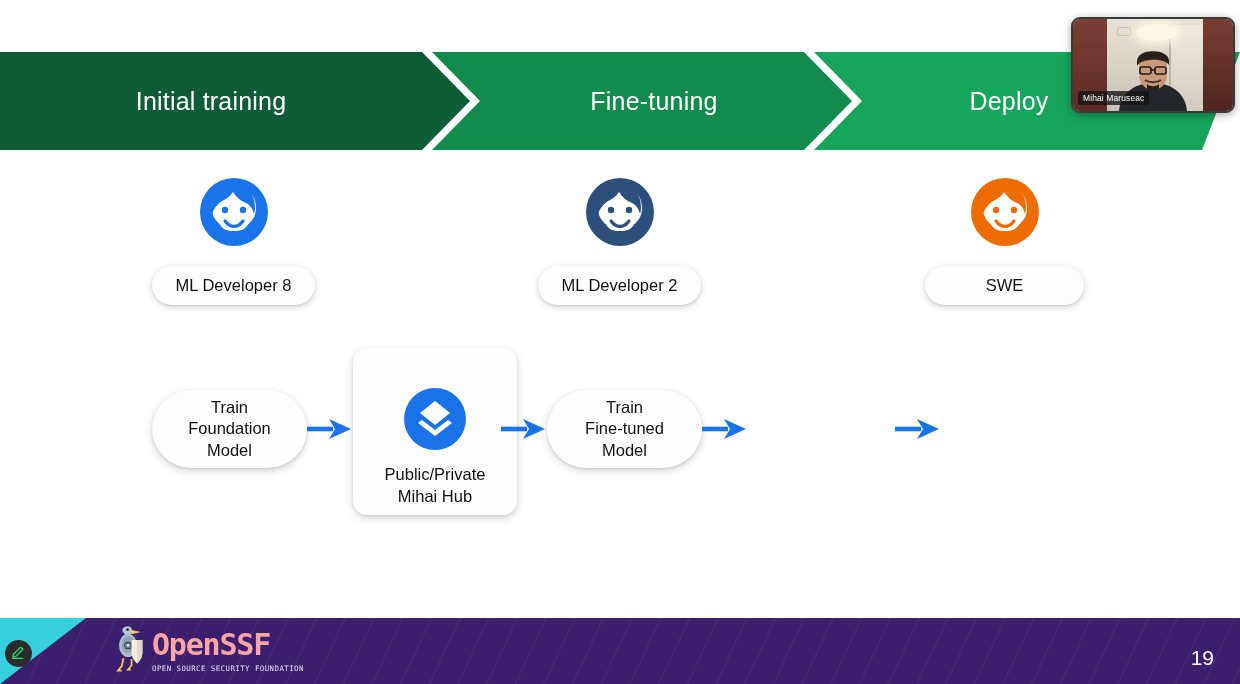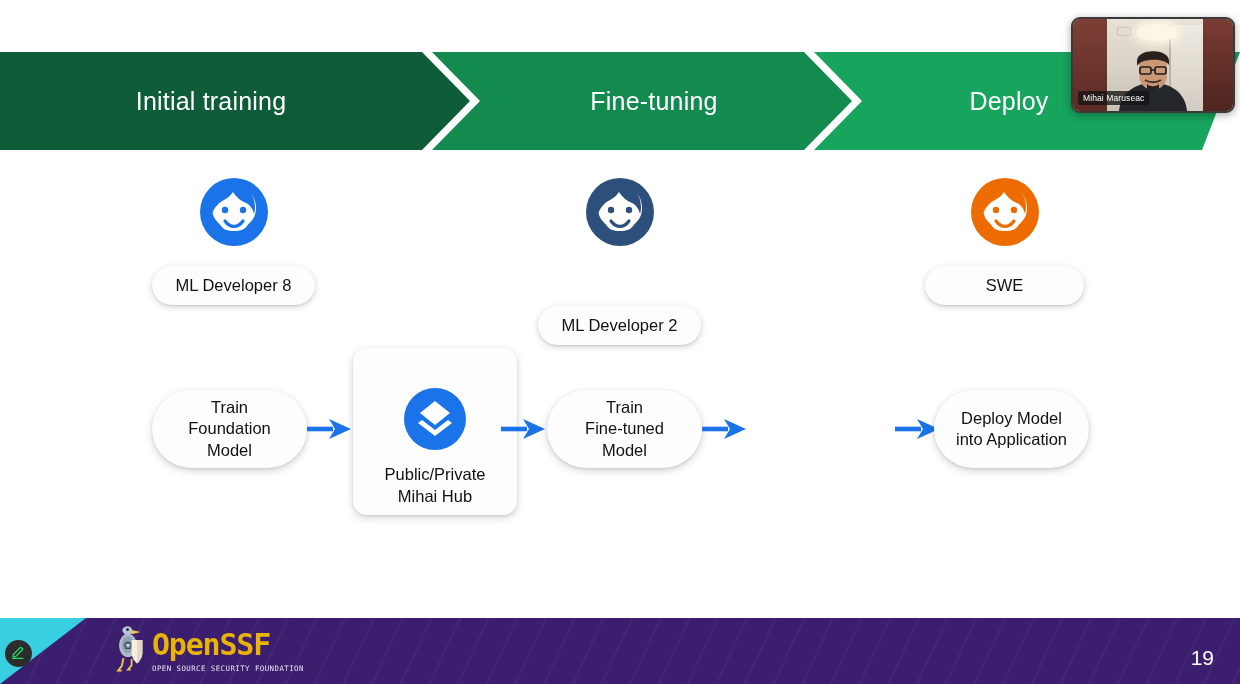--- a/index.html
+++ b/index.html
@@ -34,21 +34,21 @@
   
   .persona { position: absolute; display: flex; flex-direction: column; align-items: center; }
   .persona-avatar { width: 72px; height: 72px; }
   .persona-pill {
     margin-top: 18px; background: #fdfdfd; border-radius: 22px;
     padding: 10px 22px; font-size: 16.5px; color: #111; white-space: nowrap;
     box-shadow: 0 2px 7px rgba(0,0,0,.17), 0 1px 2px rgba(0,0,0,.10);
     text-align: center;
   }
   .p1 { left: 152px; top: 176px; }
-  .p2 { left: 538px; top: 176px; gap: 40px; }
+  .p2 { left: 538px; top: 176px; }
   .p3 { left: 925px; top: 176px; }
   .p1 .persona-pill { width: 163px; }
   .p2 .persona-pill { width: 163px; }
   .p3 .persona-pill { width: 159px; }
 
   
   .flow { position: absolute; left: 0; top: 344px; width: 1240px; height: 175px; }
   .node {
     position: absolute; background: #fdfdfd;
     box-shadow: 0 3px 9px rgba(0,0,0,.16), 0 1px 3px rgba(0,0,0,.10);
@@ -105,21 +105,21 @@
     background: repeating-linear-gradient(115deg, rgba(255,255,255,.035) 0 2px, rgba(255,255,255,0) 2px 26px); }
   .footer-teal { position: absolute; left: 0; top: 0; width: 132px; height: 66px;
     background: #38d0e0; clip-path: polygon(0 0, 86px 0, 0 66px); }
   .edit-btn {
     position: absolute; left: 5px; top: 22px; width: 27px; height: 27px;
     border-radius: 50%; background: #2c2c2c; display: flex; align-items: center; justify-content: center;
   }
   .logo-wrap { position: absolute; left: 110px; top: 7px; display: flex; align-items: center; }
   .logo-text { margin-left: 6px; }
   .logo-title { font-family: "DejaVu Sans Mono", monospace; font-weight: bold;
-    font-size: 30px; color: #eab308; letter-spacing: -1.2px; line-height: 1; }
+    font-size: 30px; color: #fca5a5; letter-spacing: -1.2px; line-height: 1; }
   .logo-sub { font-family: "DejaVu Sans Mono", monospace; font-size: 7.4px; color: #e8e2f2;
     letter-spacing: .45px; margin-top: 4px; }
   .page-num { position: absolute; right: 26px; bottom: 14px; color: #fff; font-size: 21px; }
 </style>
 </head>
 <body>
 
 <div class="slide">
 
   <div class="banner">
@@ -230,26 +230,20 @@
     </span>
 
 
     <span class="arrow a4">
       <svg viewBox="0 0 46 26" width="46" height="26">
         <path d="M0 13 H26" stroke="#1a73e8" stroke-width="4.6" fill="none"></path>
         <path d="M22 3 L44 13 L22 23 L28 13 Z" fill="#1a73e8"></path>
       </svg>
     </span>
 
-    <div class="node pill-node n-deploy-app">
-      <div>
-        <div>Deploy Model</div>
-        <div>into Application</div>
-      </div>
-    </div>
   </div>
 
   <div class="webcam">
     <div class="wc-back"></div>
     <div class="wc-wall-l"></div>
     <div class="wc-wall-r"></div>
     <div class="wc-door"></div>
     <div class="wc-vent"></div>
     <div class="wc-light"></div>
     <span class="wc-person">

